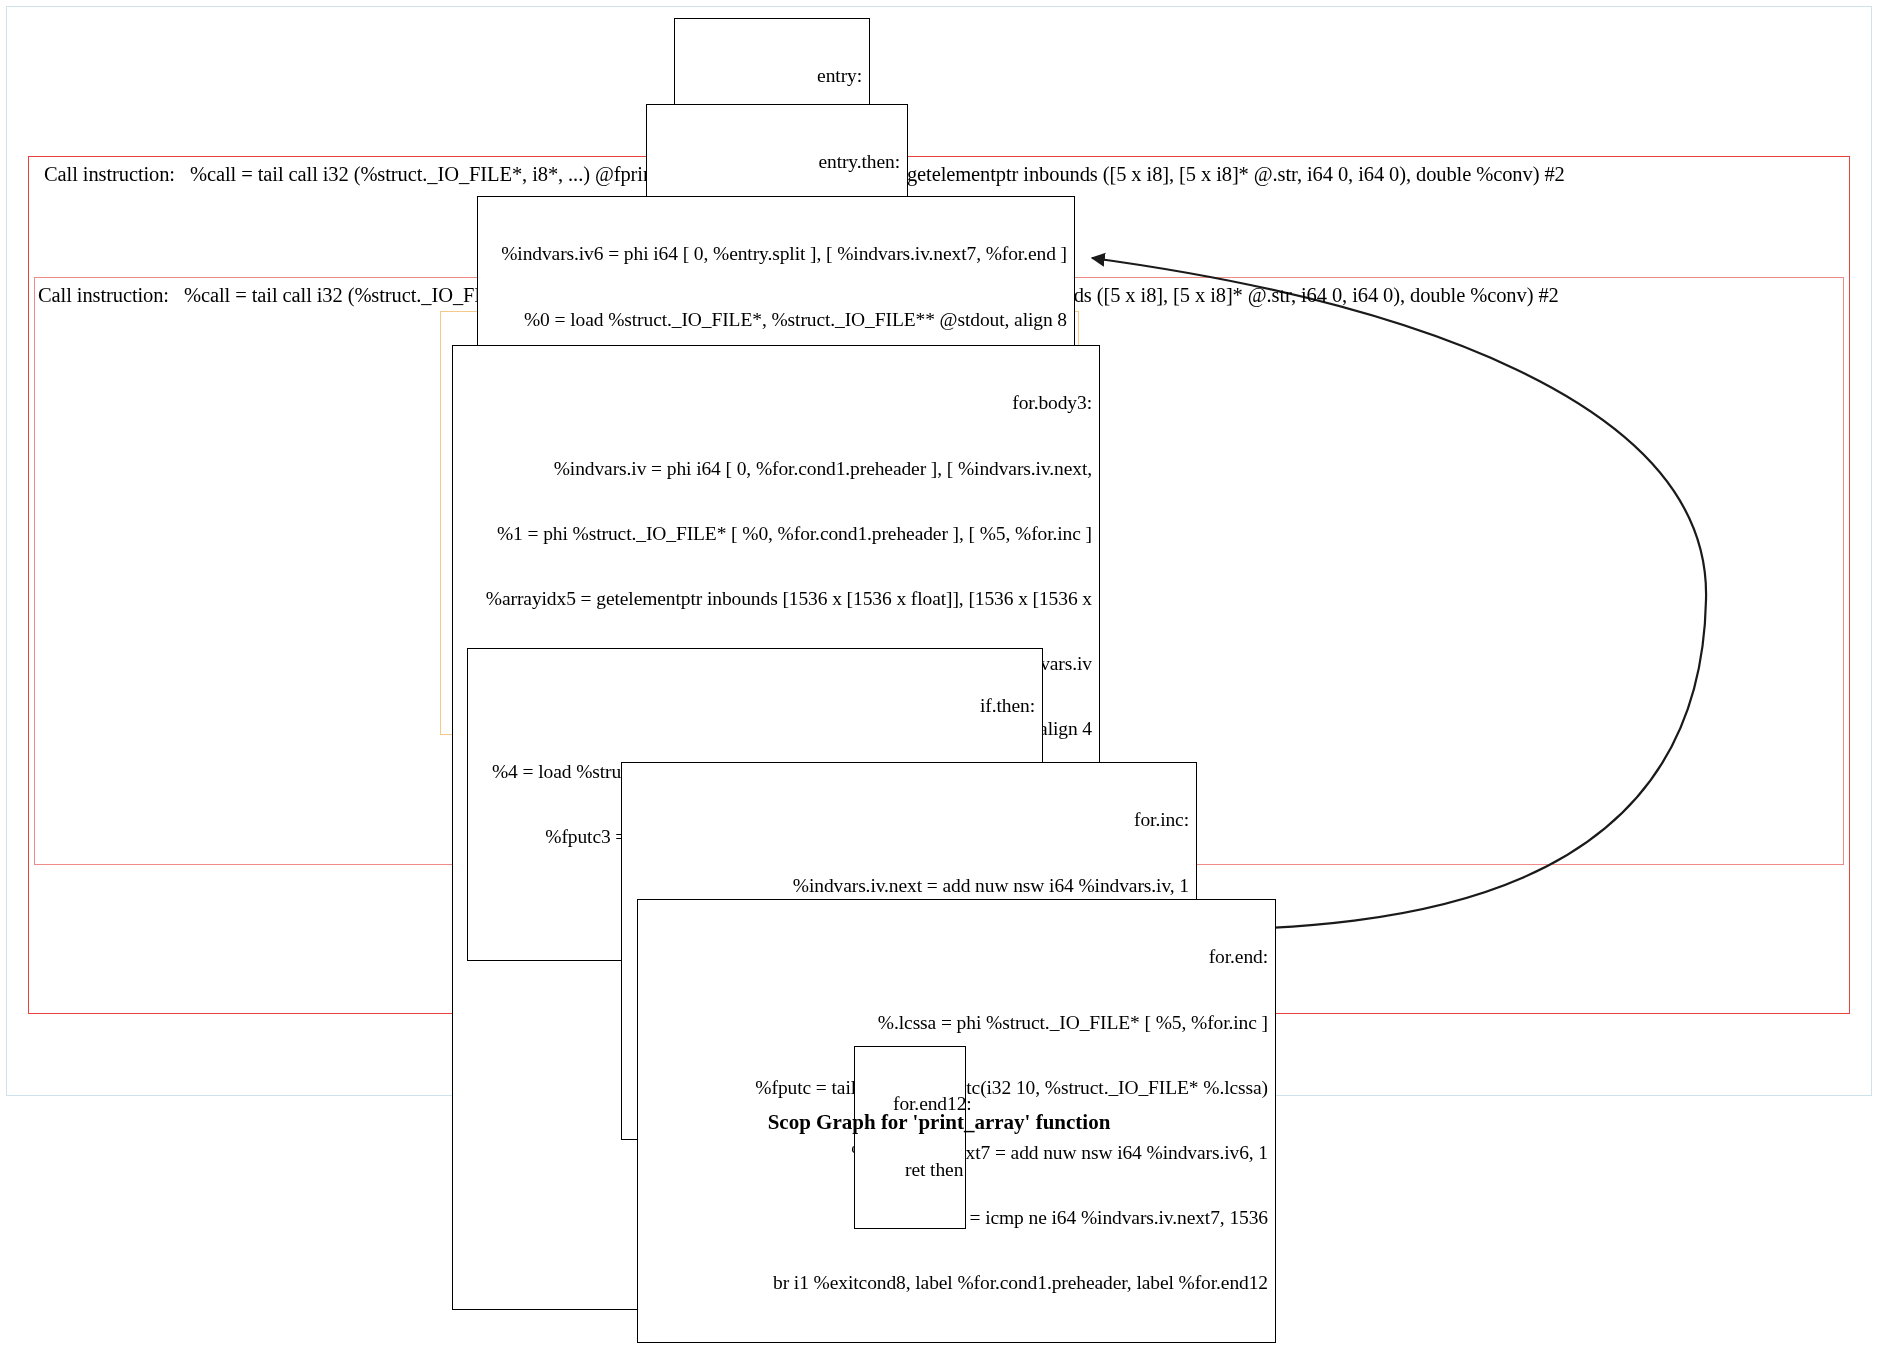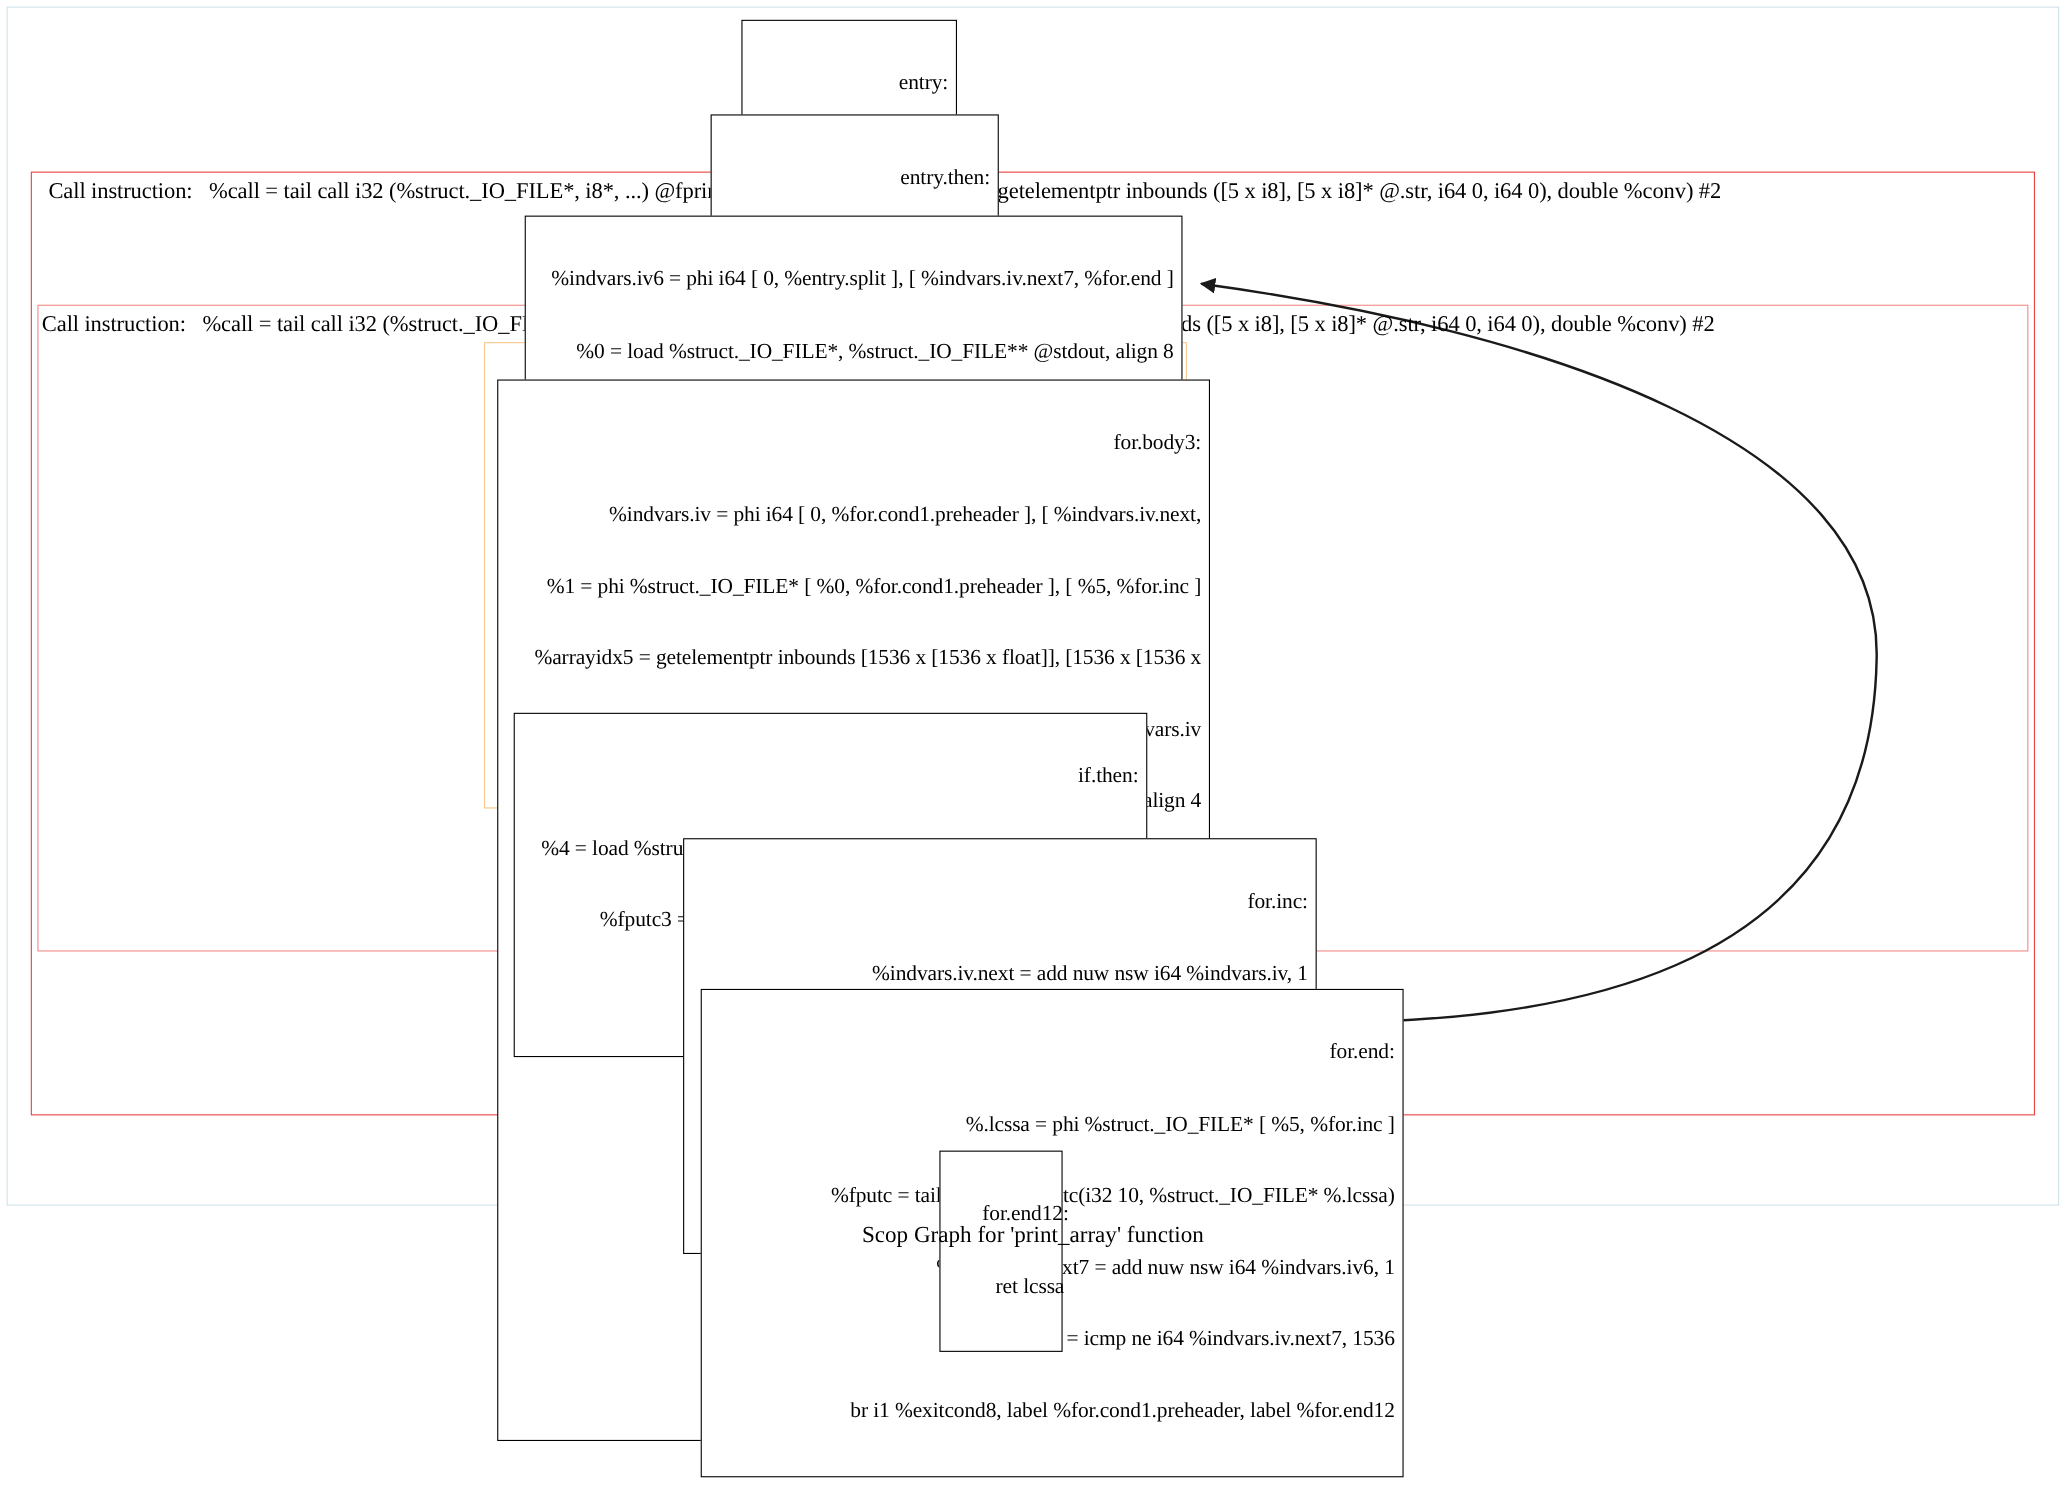--- a/index.html
+++ b/index.html
@@ -174,18 +174,18 @@
     <span class="ln">for.end:</span>
     <span class="ln ind">%.lcssa = phi %struct._IO_FILE* [ %5, %for.inc ]</span>
     <span class="ln ind">%fputc = tail call i32 @fputc(i32 10, %struct._IO_FILE* %.lcssa)</span>
     <span class="ln ind">%indvars.iv.next7 = add nuw nsw i64 %indvars.iv6, 1</span>
     <span class="ln ind">%exitcond8 = icmp ne i64 %indvars.iv.next7, 1536</span>
     <span class="ln ind">br i1 %exitcond8, label %for.cond1.preheader, label %for.end12</span>
   </div>
 
   <div class="node" style="left:854px; top:1046px; width:112px;padding-left:38px;">
     <span class="ln">for.end12:</span>
-    <span class="ln ind">ret lcssa</span>
+    <span class="ln ind">ret then</span>
   </div>
 
-  <div class="caption" style="left:0px; top:1110px; width:1878px;">Scop Graph for 'print_array' function</div>
+  <div class="caption" style="left:0px; top:1110px; width:1878px;font-weight:bold;">Scop Graph for 'print_array' function</div>
 
 </div>
 
 </body></html>

